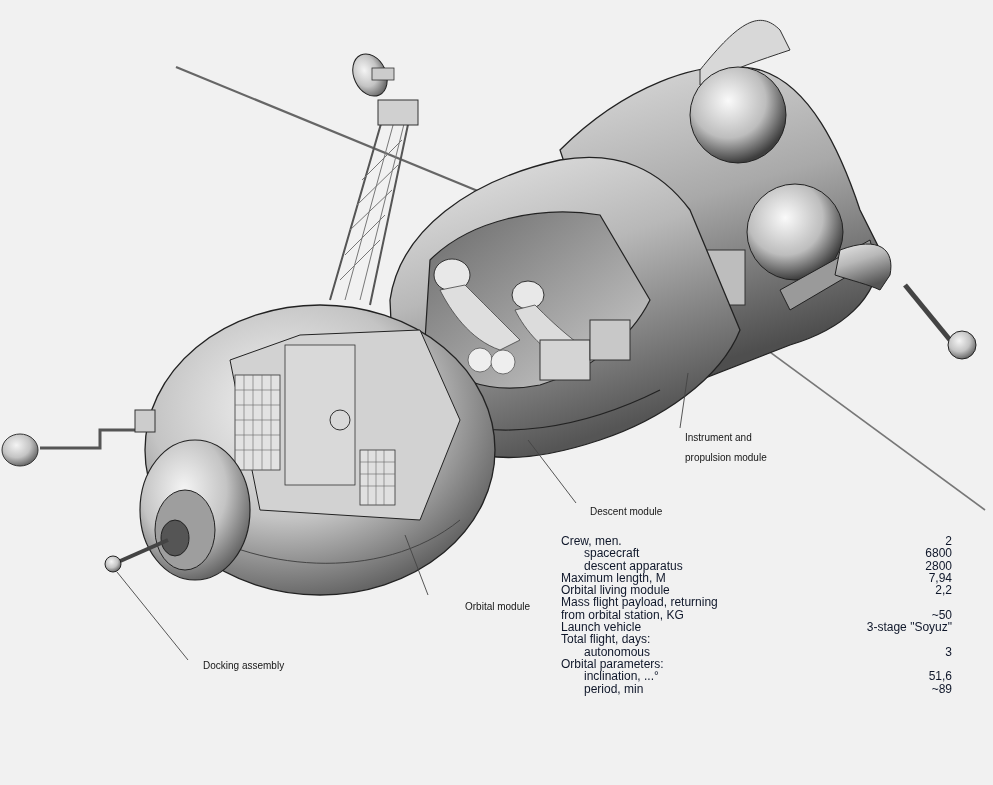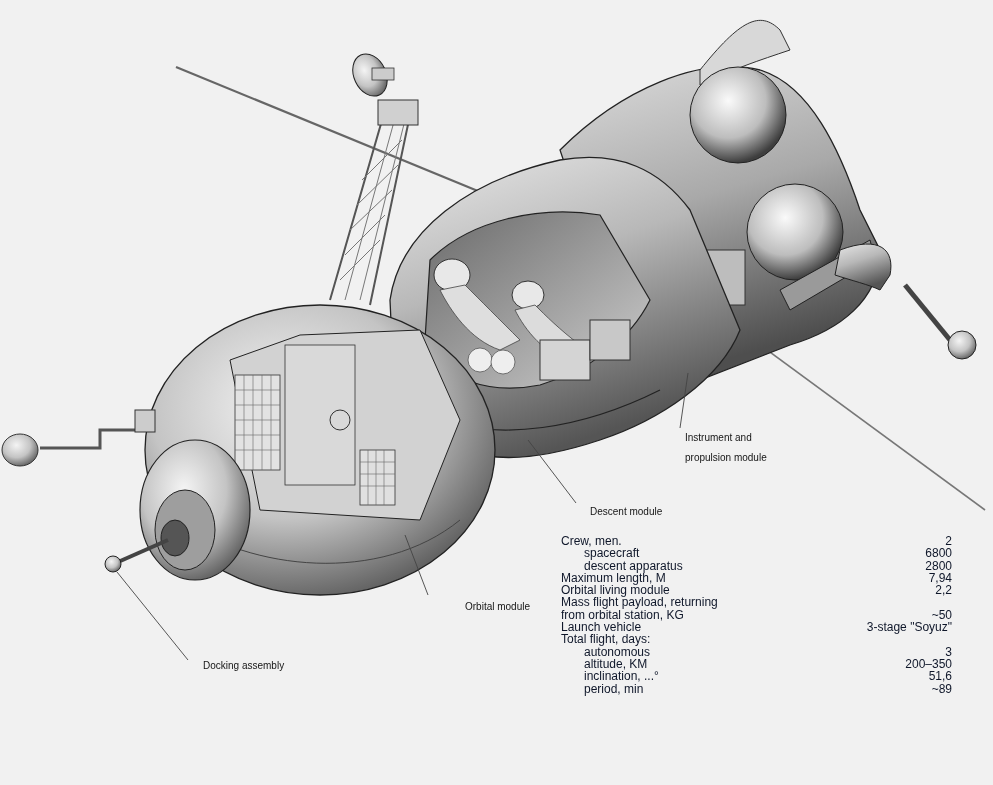--- a/index.html
+++ b/index.html
@@ -177,23 +177,23 @@
       <span class="v">3-stage "Soyuz"</span>
     </div>
     <div class="spec-row">
       <span class="k">Total flight, days:</span>
       <span class="v"></span>
     </div>
     <div class="spec-row indent">
       <span class="k">autonomous</span>
       <span class="v">3</span>
     </div>
-    <div class="spec-row indent">
-      <span class="k">altitude, KM</span>
-      <span class="v">200–350</span>
+    <div class="spec-row">
+      <span class="k">Orbital parameters:</span>
+      <span class="v"></span>
     </div>
     <div class="spec-row indent">
       <span class="k">inclination, ...°</span>
       <span class="v">51,6</span>
     </div>
     <div class="spec-row indent">
       <span class="k">period, min</span>
       <span class="v">~89</span>
     </div>
   </div>

